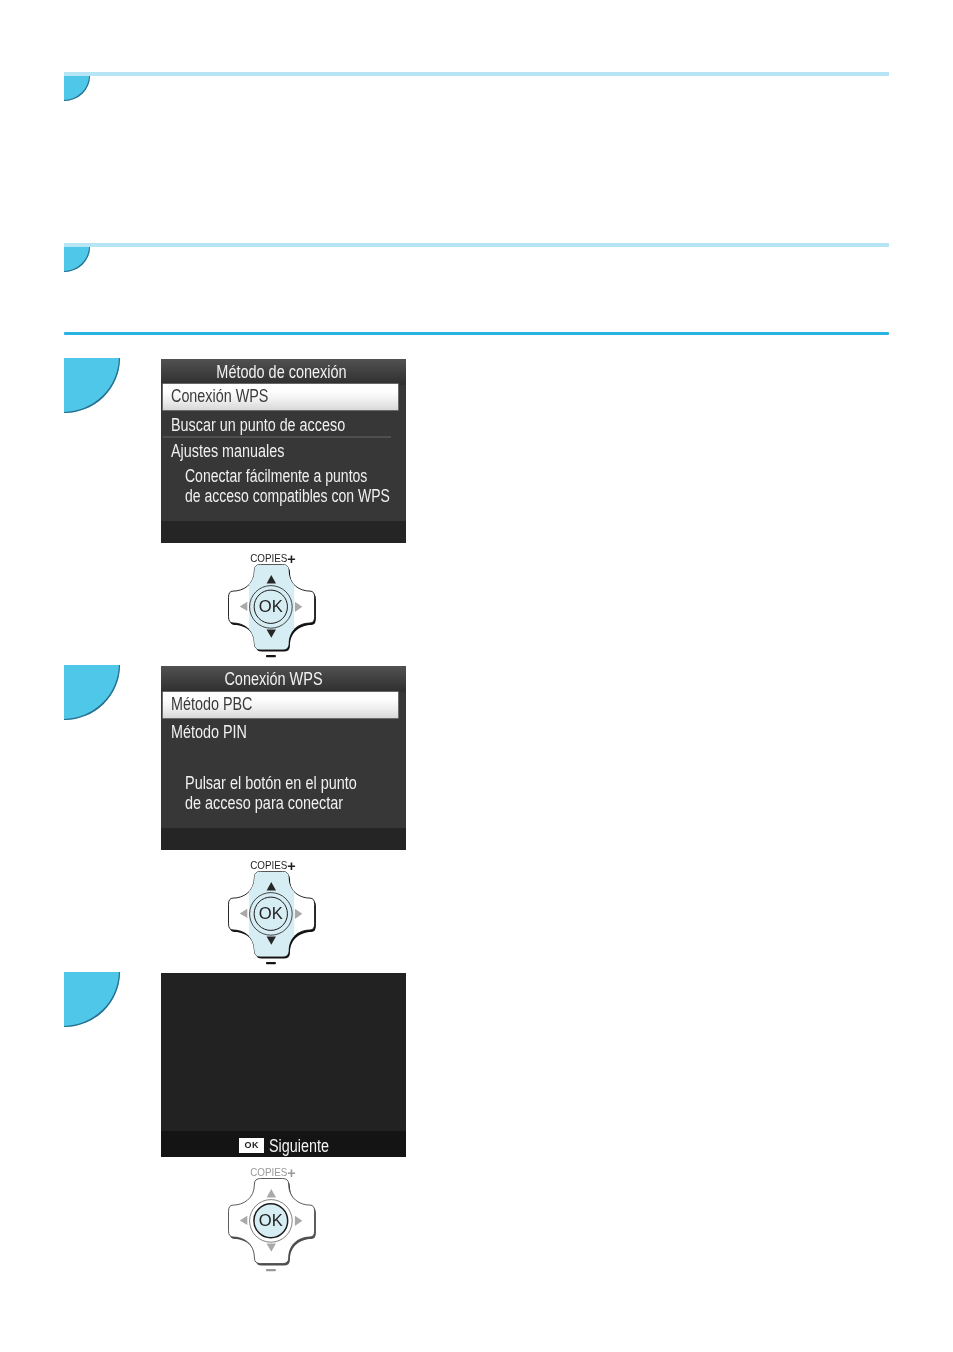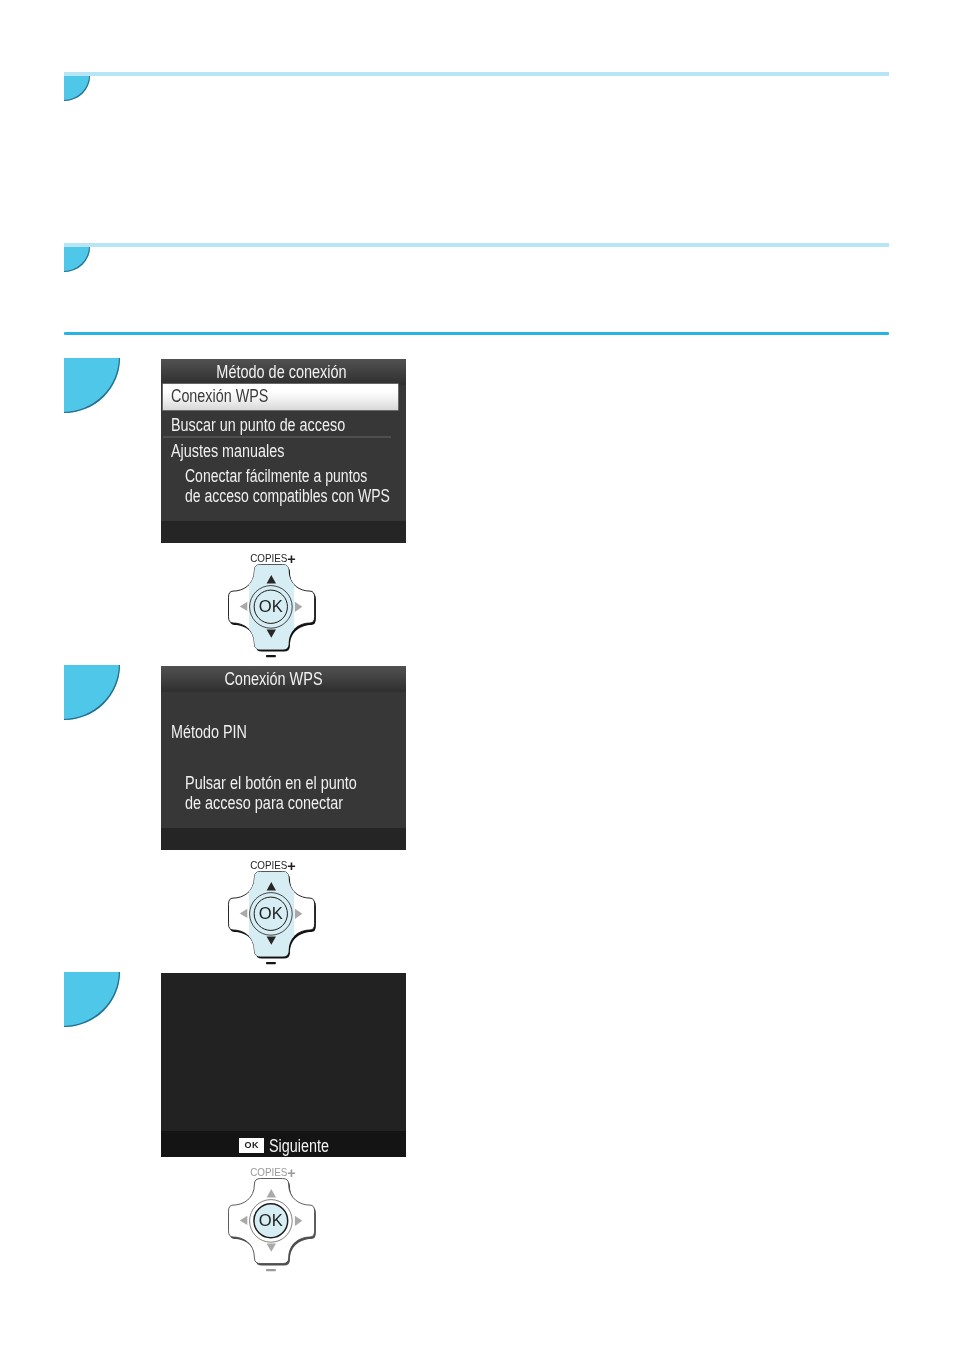--- a/index.html
+++ b/index.html
@@ -123,20 +123,23 @@
   </svg>
 </div>
 
   <div class="stepmark" style="top:645px"></div>
 
   <div class="lcd" style="top:646.3px;height:184.2px">
     <div class="titlebar">
       <span style="left:-10.5px">Conexión WPS</span>
     </div>
     <div class="body" style="height:158px">
+      <div class="sel" style="top:-0.4px">
+        <span>Método PBC</span>
+      </div>
       <div class="row" style="top:30px">Método PIN</div>
       <div class="desc" style="top:81px;transform:scaleX(0.825)">Pulsar el botón en el punto</div>
       <div class="desc" style="top:101px;transform:scaleX(0.825)">de acceso para conectar</div>
       <div class="darkfoot"></div>
     </div>
   </div>
 
   <div class="navbtn" style="left:225px;top:837px">
   <div class="copies" style="color:#1f1f1f">
     <span>COPIES</span><b>+</b>

